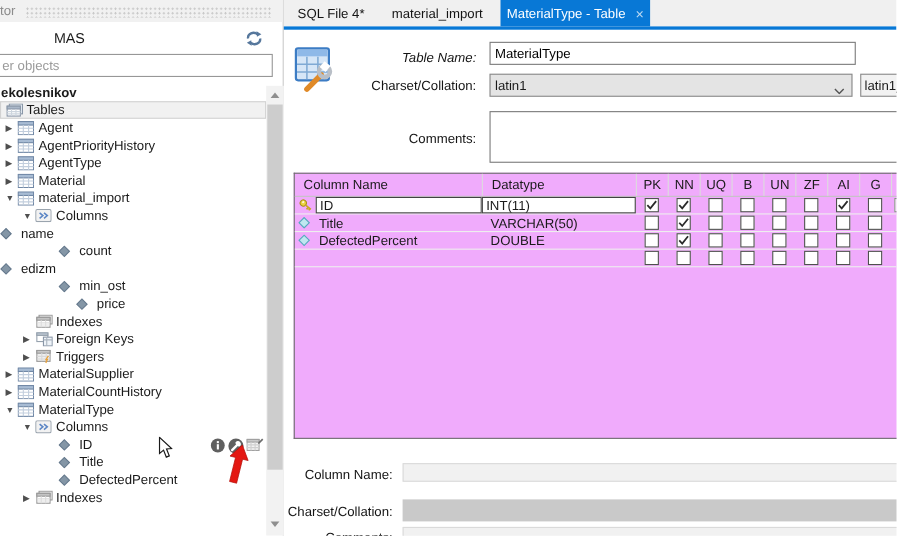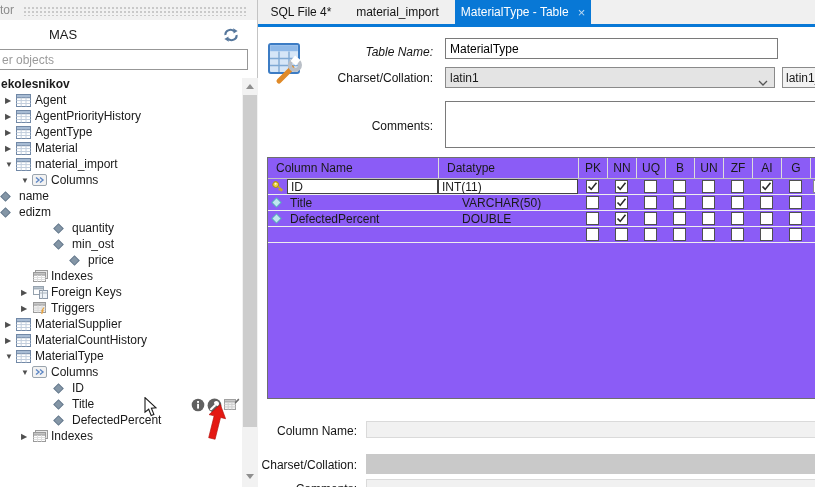--- a/index.html
+++ b/index.html
@@ -62,35 +62,35 @@
            background:#e4e4e4; border:1px solid #8a8a8a; display:flex; align-items:center;
            padding-left:4px; cursor:pointer; }
   .combo .chev { position:absolute; right:6px; top:7px; }
   .collation { position:absolute; left:524px; top:67px; width:62px; height:21px;
            background:#f2f2f2; border:1px solid #8a8a8a; display:flex; align-items:center; padding-left:3px; }
   .cm-area { position:absolute; left:187px; top:101px; width:385px; height:47px;
              border:1px solid #7a7a7a; resize:none; font:inherit; padding:2px 4px; }
 
   
   .grid { position:absolute; left:9px; top:157px; width:549px; height:242px;
-          border:1px solid #6e6e6e; border-right:none; background:#8b5cf6; }
+          border:1px solid #6e6e6e; border-right:none; background:#f0abfc; }
   .ghead { display:grid; grid-template-columns:170px 140px repeat(8,29px) 8px; height:21px;
            border-bottom:1px solid #c4c4c4; }
   .gh { border-left:1px solid #dcdcdc; display:flex; align-items:center; justify-content:center; }
   .gh.name { border-left:none; justify-content:flex-start; padding-left:8px; }
   .gh.dt { justify-content:flex-start; padding-left:8px; }
   .grow { display:grid; grid-template-columns:170px 140px repeat(8,29px); height:16px;
           align-items:center; border-bottom:1px solid #eeeeee; position:relative; }
   .gname { display:flex; align-items:center; height:100%; padding-left:3px; }
   .gicon { width:16px; flex:none; display:flex; align-items:center; }
   .ebox { flex:1; height:15px; border:1px solid #424242; background:#fff;
           display:flex; align-items:center; padding-left:3px; }
   .eboxd { width:100%; height:15px; border:1px solid #424242; background:#fff;
           display:flex; align-items:center; padding-left:3px; }
-  .gdt { padding-left:8px;margin-left:16px; }
+  .gdt { padding-left:8px; }
   .cb { width:13px; height:13px; border:1px solid #4f4f4f; background:#fff; margin:0 auto;
         display:flex; align-items:center; justify-content:center; cursor:pointer; }
   .cb.partial { position:absolute; left:545px; top:1px; margin:0; border-color:#8a8a8a; }
 
   
   .blabel { position:absolute; text-align:right; color:#141414; }
   .b-cn { left:0; top:424px; width:99px; }
   .b-cs { left:0; top:458px; width:99px; }
   .b-cm { left:0; top:482px; width:99px; }
   .dis-input { position:absolute; left:108px; width:460px; background:#f1f1f1;
@@ -114,20 +114,31 @@
       <polygon points="10.2,0.3 10.6,5.4 14.6,3.1" fill="#56779c"></polygon>
       <path d="M13.5 7 A5 4.5 0 0 1 5 10.8" fill="none" stroke="#56779c" stroke-width="2.1"></path>
       <polygon points="5.8,13.7 5.4,8.6 1.4,10.9" fill="#56779c"></polygon>
     </svg>
   </span>
   <input class="filter" placeholder="er objects" style="">
   <div class="tree" id="tree">
       <div class="trow" style="padding-left: 0px; font-weight: bold;">
         <span class="tlbl">ekolesnikov</span>
       </div>
+      <div class="trow sel" style="padding-left: 4px;">
+        <span class="ticon">
+          <svg width="16" height="13" viewBox="0 0 16 13">
+            <rect x="3.5" y="0.5" width="12" height="9" fill="#dfe6ee" stroke="#8a97a8"></rect>
+            <rect x="1.5" y="2.5" width="12" height="9" fill="#fff" stroke="#8a97a8"></rect>
+            <rect x="1.5" y="2.5" width="12" height="2.6" fill="#aab8c9" stroke="#8a97a8"></rect>
+            <path d="M5.5 5.1 V11.5 M9.5 5.1 V11.5 M1.5 7.5 H13.5 M1.5 9.5 H13.5" stroke="#cdd5de"></path>
+          </svg>
+        </span>
+        <span class="tlbl">Tables</span>
+      </div>
       <div class="trow" style="padding-left: 3px;">
         <span class="arr">▶</span>
         <span class="ticon">
           <svg width="15" height="13" viewBox="0 0 15 13">
             <rect x="0.5" y="0.5" width="14" height="12" fill="#fff" stroke="#7188a6"></rect>
             <rect x="0.5" y="0.5" width="14" height="3.2" fill="#a8bcd4" stroke="#7188a6"></rect>
             <path d="M5.2 3.7 V12.5 M10 3.7 V12.5 M0.5 6.6 H14.5 M0.5 9.5 H14.5" stroke="#c2cedd" fill="none"></path>
           </svg>
         </span>
         <span class="tlbl">Agent</span>
@@ -187,35 +198,35 @@
         <span class="tlbl">Columns</span>
       </div>
       <div class="trow" style="">
         <span class="ticon">
           <svg width="11" height="11" viewBox="0 0 11 11">
             <rect x="2.2" y="2.2" width="6.6" height="6.6" transform="rotate(45 5.5 5.5)" fill="#8496a6" stroke="#64788c"></rect>
           </svg>
         </span>
         <span class="tlbl">name</span>
       </div>
+      <div class="trow" style="padding-left: 53px;">
+        <span class="ticon">
+          <svg width="11" height="11" viewBox="0 0 11 11">
+            <rect x="2.2" y="2.2" width="6.6" height="6.6" transform="rotate(45 5.5 5.5)" fill="#8496a6" stroke="#64788c"></rect>
+          </svg>
+        </span>
+        <span class="tlbl">count</span>
+      </div>
       <div class="trow" style="">
         <span class="ticon">
           <svg width="11" height="11" viewBox="0 0 11 11">
             <rect x="2.2" y="2.2" width="6.6" height="6.6" transform="rotate(45 5.5 5.5)" fill="#8496a6" stroke="#64788c"></rect>
           </svg>
         </span>
         <span class="tlbl">edizm</span>
-      </div>
-      <div class="trow" style="padding-left: 53px;">
-        <span class="ticon">
-          <svg width="11" height="11" viewBox="0 0 11 11">
-            <rect x="2.2" y="2.2" width="6.6" height="6.6" transform="rotate(45 5.5 5.5)" fill="#8496a6" stroke="#64788c"></rect>
-          </svg>
-        </span>
-        <span class="tlbl">quantity</span>
       </div>
       <div class="trow" style="padding-left: 53px;">
         <span class="ticon">
           <svg width="11" height="11" viewBox="0 0 11 11">
             <rect x="2.2" y="2.2" width="6.6" height="6.6" transform="rotate(45 5.5 5.5)" fill="#8496a6" stroke="#64788c"></rect>
           </svg>
         </span>
         <span class="tlbl">min_ost</span>
       </div>
       <div class="trow" style="padding-left: 69px;">

